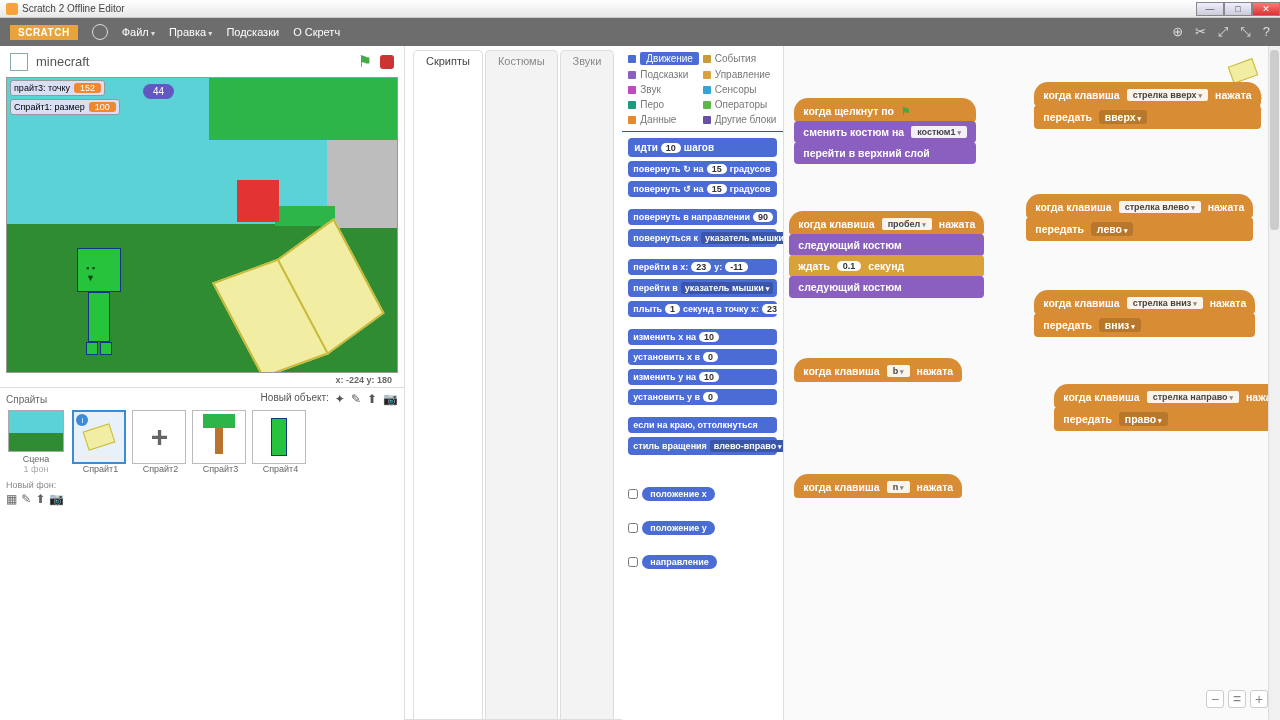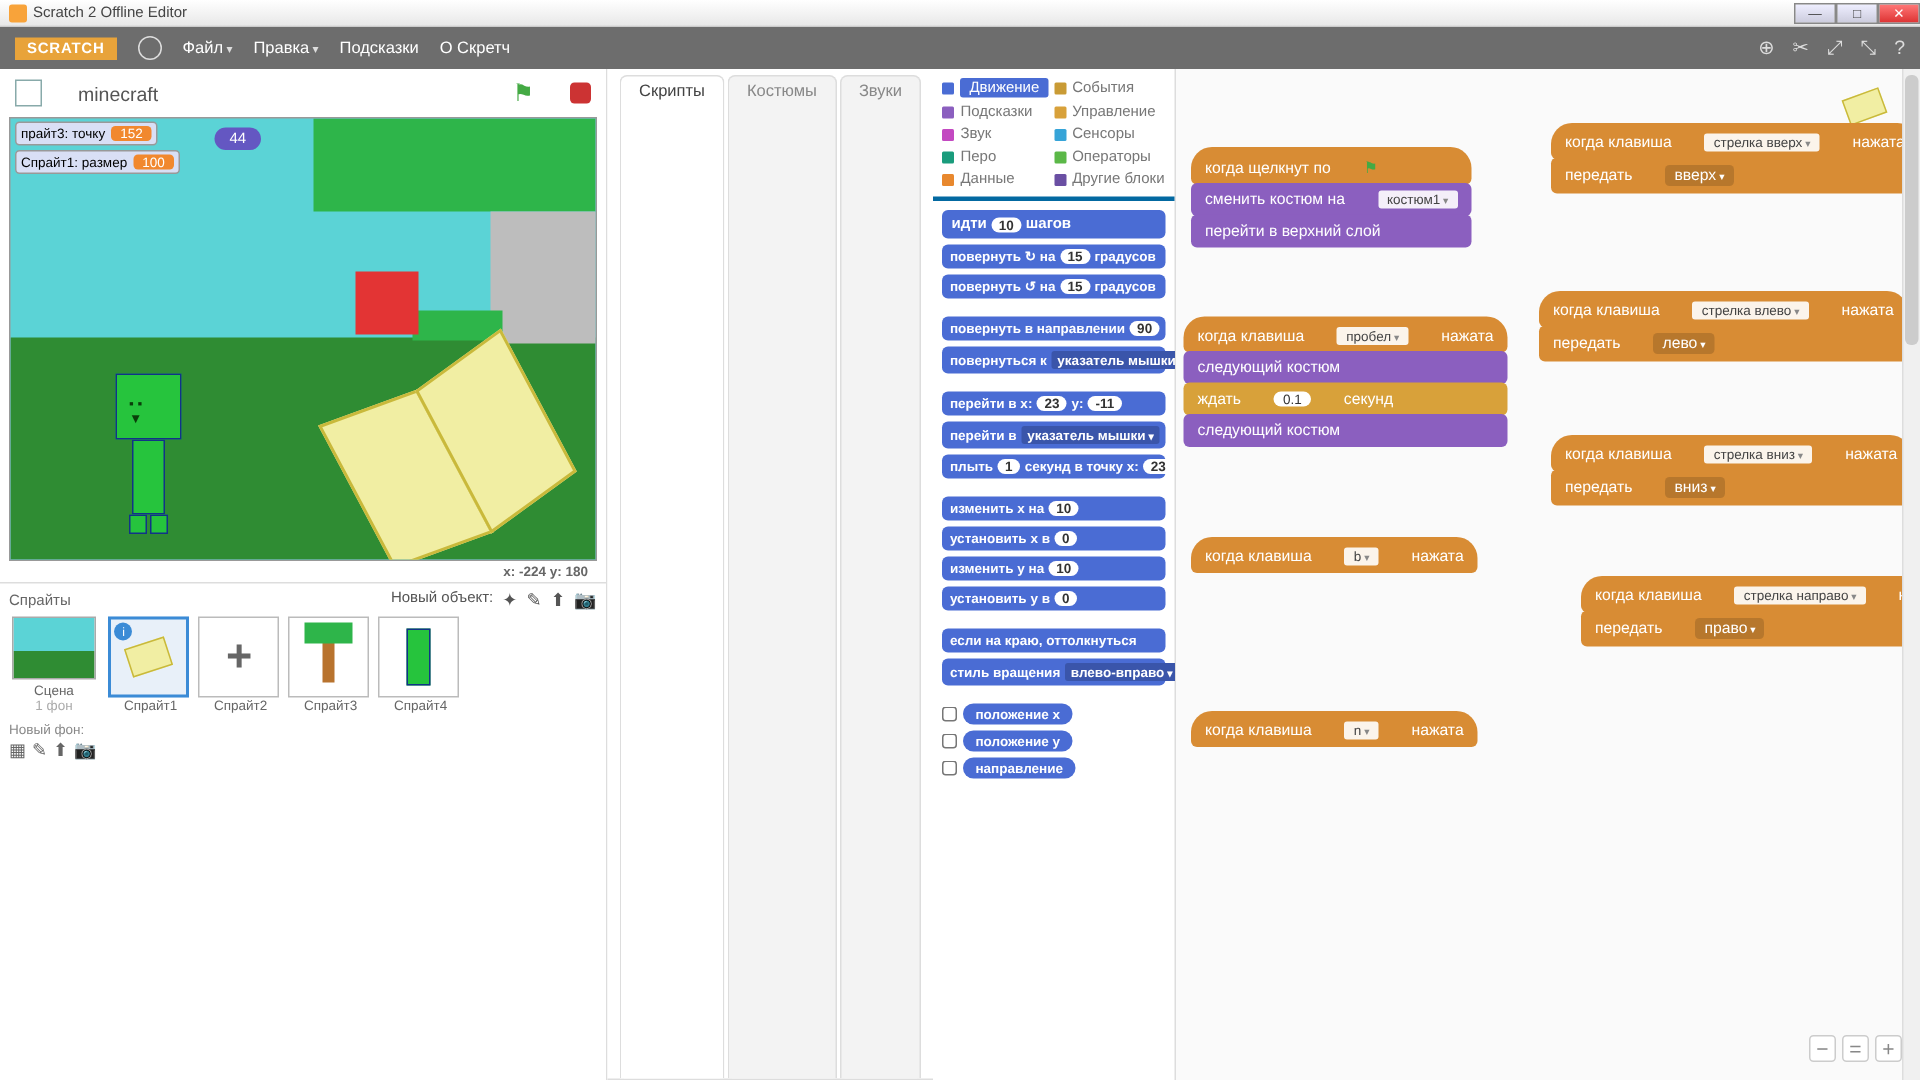--- a/index.html
+++ b/index.html
@@ -20,21 +20,21 @@
 .menubar .globe { width:16px;height:16px;border:1.5px solid #ddd;border-radius:50%;}
 .menubar .menu-item::after { content:" ▾"; font-size:8px; color:#ddd;}
 .menubar .right-icons { margin-left:auto; display:flex; gap:12px; color:#ddd; font-size:13px;}
 .menubar .right-icons span{cursor:pointer;}
 
 .main { display:flex; height: calc(100% - 46px); }
 .left { width: 405px; background:#fff; border-right:1px solid #ddd; display:flex; flex-direction:column;}
 .right { flex:1; background:#fff; display:flex; flex-direction:row;}
 
 
-.stage-header { display:flex; align-items:center; padding:6px 10px; gap:24px; }
+.stage-header { display:flex; align-items:center; padding:6px 10px; gap:8px; }
 .stage-header .proj-icon{width:18px;height:18px;border:1px solid #8aa;}
 .stage-header .title{color:#555;font-size:13px;}
 .stage-header .spacer{flex:1;}
 .stage-header .flag{color:#4a4;font-size:16px;}
 .stage-header .stop{width:14px;height:14px;background:#c33;border-radius:3px;}
 
 
 .stage { margin:0 6px; position:relative; width:392px; height:296px; background:#5bd3d6; border:1px solid #999; overflow:hidden;}
 .stage .ground{position:absolute;bottom:0;left:0;right:0;height:148px;background:#2f8c33;}
 .stage .sky-green{position:absolute;left:202px;top:0;right:0;height:62px;background:#2eb54a;}
@@ -72,44 +72,44 @@
 .newbg{font-size:9px;color:#888;margin-top:6px;}
 .newbg .ics{font-size:12px;color:#666;margin-top:2px;letter-spacing:4px;}
 
 
 .tabs{display:flex;gap:2px;padding:4px 8px 0;border-bottom:1px solid #ddd;font-size:11px;}
 .tabs .tab{padding:4px 12px;background:#f3f3f3;border:1px solid #ddd;border-bottom:none;border-radius:5px 5px 0 0;color:#888;cursor:pointer;}
 .tabs .tab.active{background:#fff;color:#444;}
 
 .workspace{flex:1;display:flex;position:relative;}
 .palette{width:162px;border-right:1px solid #ddd;display:flex;flex-direction:column;}
-.categories{display:flex;flex-wrap:wrap;padding:4px 6px;font-size:10px;border-bottom:3px solid #0369a1;}
+.categories{display:flex;flex-wrap:wrap;padding:4px 6px;font-size:10px;border-bottom:1px solid #0369a1;}
 .cat{width:50%;display:flex;align-items:center;gap:4px;padding:2px 0;cursor:pointer;}
 .cat .dot{width:8px;height:8px;border-radius:1px;}
 .cat.active .lbl{background:#4a6cd4;color:#fff;padding:1px 6px;border-radius:2px;}
 .cat .lbl{color:#777;}
 
 .blocks-col{flex:1;overflow:auto;padding:6px;}
 .block{background:#4a6cd4;color:#fff;font-size:10px;padding:4px 6px;border-radius:4px;margin-bottom:4px;display:flex;align-items:center;gap:3px;white-space:nowrap;cursor:grab;font-weight:bold;}
 .block.mini{font-size:9px;padding:3px 5px;}
 .block .oval{background:#fff;color:#333;border-radius:8px;padding:0px 5px;font-size:9px;font-weight:bold;}
 .block .dd{background:#3a55aa;padding:1px 4px;border-radius:2px;font-size:9px;}
 .block .dd::after{content:" ▾";font-size:7px;}
-.reporter{display:flex;align-items:center;gap:4px;margin-bottom:4px;}
+.reporter{display:flex;align-items:center;gap:4px;margin-bottom:4px;margin-top:20px;}
 .reporter input{width:10px;height:10px;}
 .reporter .rep{background:#4a6cd4;color:#fff;font-size:9px;padding:2px 8px;border-radius:8px;font-weight:bold;}
 
 
 .canvas{flex:1;position:relative;background:#fafafa;overflow:hidden;}
 .canvas .sprite-thumb{position:absolute;right:18px;top:8px;width:38px;height:38px;}
 .canvas .sprite-thumb .mini-book{width:26px;height:18px;background:#f1eea3;border:1px solid #c9b93b;transform:rotate(-20deg);margin:8px auto;}
 .canvas .coords{position:absolute;right:18px;top:46px;font-size:9px;color:#888;text-align:right;}
 
 .stack{position:absolute;}
-.sb{font-size:10.5px;color:#fff;font-weight:normal;padding:5px 9px;border-radius:4px;margin-bottom:-1px;display:flex;align-items:center;gap:22px;white-space:nowrap;}
+.sb{font-size:10.5px;color:#fff;font-weight:bold;padding:5px 9px;border-radius:4px;margin-bottom:-1px;display:flex;align-items:center;gap:7px;white-space:nowrap;}
 .hat{border-radius:14px 14px 4px 4px;padding-top:7px;}
 .orange{background:#d88c34;}
 .purple{background:#8b5fbf;}
 .ctrl{background:#d8a13a;}
 .sb .dd2{background:rgba(255,255,255,0.9);color:#444;padding:1px 6px;border-radius:2px;font-size:9px;}
 .sb .dd2::after{content:" ▾";font-size:7px;color:#888;}
 .sb .dd3{background:rgba(0,0,0,0.15);padding:1px 6px;border-radius:3px;}
 .sb .dd3::after{content:" ▾";font-size:7px;}
 .sb .ov{background:#fff;color:#333;padding:0 6px;border-radius:7px;font-size:9px;}
 .sb .flag-ico{color:#4a4;}

